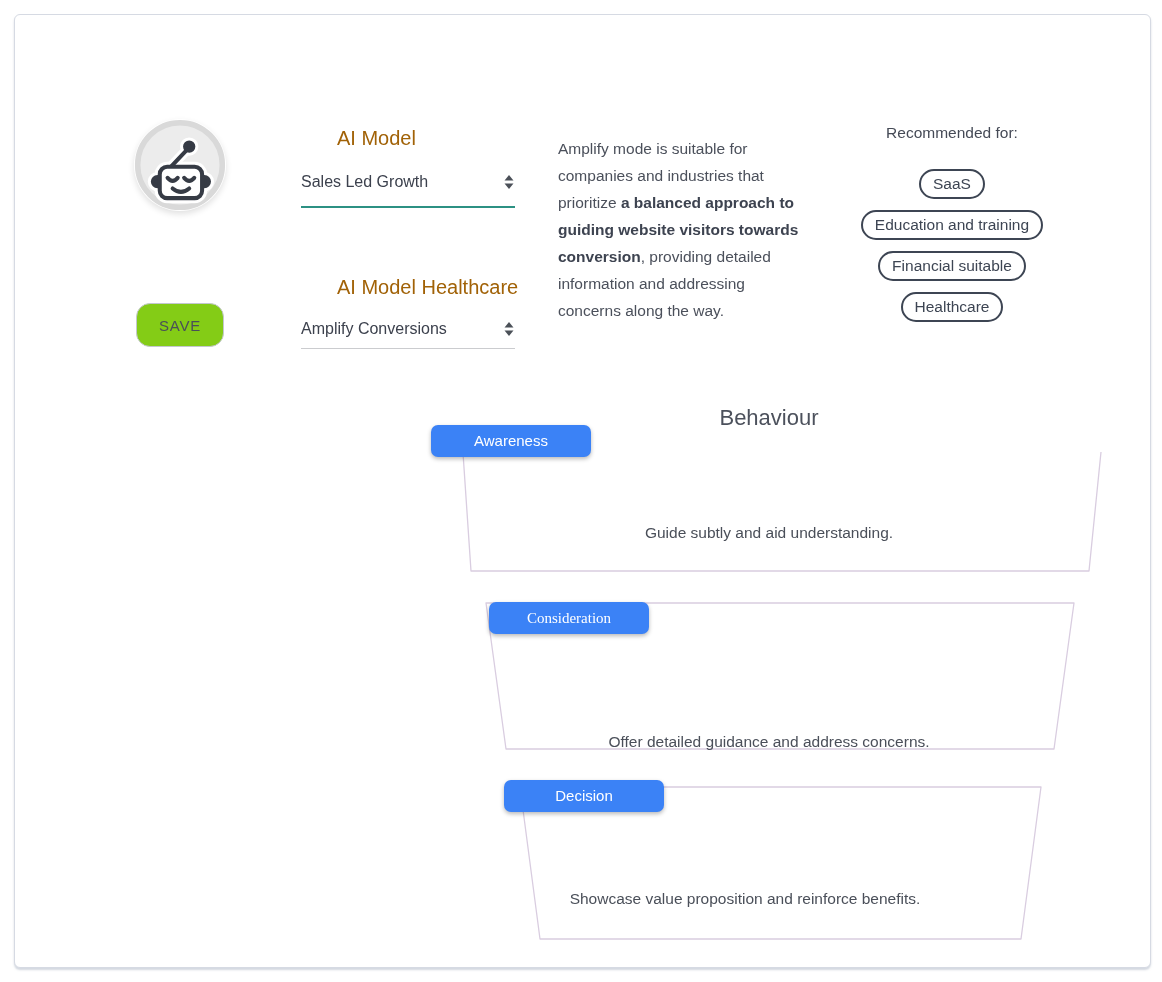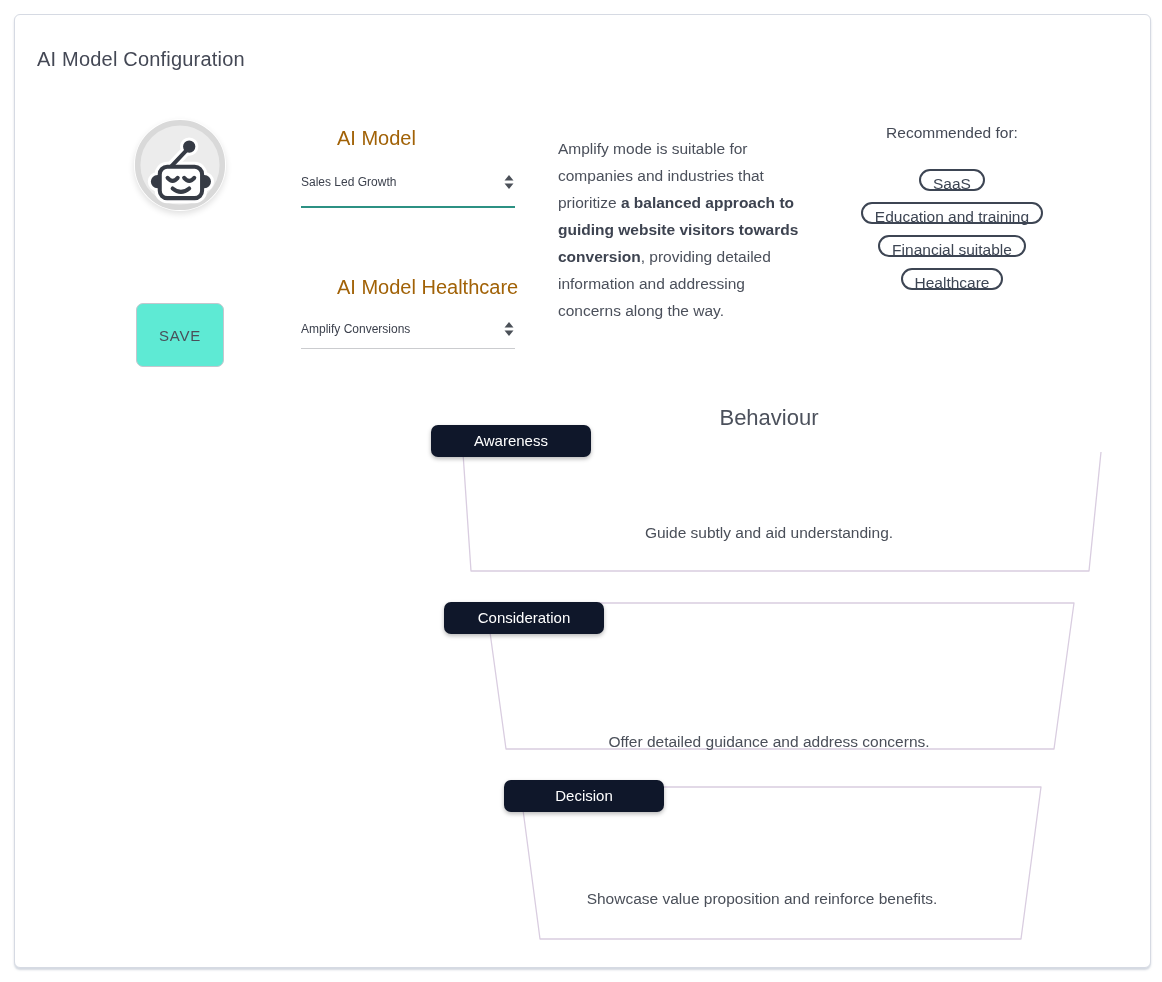--- a/index.html
+++ b/index.html
@@ -17,89 +17,88 @@
     font-size: 20px; font-weight: 500; color: #444855; letter-spacing: 0.2px;
   }
 
   
   .avatar { position: absolute; left: 119px; top: 104px; width: 92px; height: 92px;
     border-radius: 50%; box-shadow: 0 3px 6px rgba(0,0,0,0.12); }
   .avatar svg { display: block; width: 92px; height: 92px; }
 
   
   .save-btn {
-    position: absolute; left: 121px; top: 288px; width: 88px; height: 64px;
-    background: #5eead4; border: 1px solid #c3c7ce; border-radius: 7px;
+    position: absolute; left: 121px; top: 288px; width: 88px; height: 44px;
+    background: #84cc16; border: 1px solid #c3c7ce; border-radius: 14px;
     font-family: "Liberation Sans", sans-serif; font-size: 15px; color: #4a4f59;
     letter-spacing: 0.8px; cursor: pointer;
   }
 
   
   .field-label { position: absolute; left: 286px; width: 230px; font-size: 20px; color: #a16207; font-weight: 400; margin-left: 36px; }
   .field-label.model { top: 112px; }
   .field-label.calibration { top: 261px; }
   .select-row {
     position: absolute; left: 286px; width: 214px; height: 30px;
     display: flex; align-items: center; justify-content: space-between;
     cursor: pointer; background: #fff;
   }
-  .select-row .select-value { font-size: 12px; color: #3c414d; }
+  .select-row .select-value { font-size: 16px; color: #3c414d; }
   .select-row.model { top: 152px; border-bottom: none; }
   .select-row.model::after { content:""; position:absolute; left:0; right:0; top:39px; height:2px; background:#2c9183; }
   .select-row.calibration { top: 299px; }
   .select-row.calibration::after { content:""; position:absolute; left:0; right:0; top:34px; height:1px; background:#cbcccf; }
   .arrows { width: 12px; height: 16px; flex: 0 0 auto; }
 
   
   .description {
     position: absolute; left: 543px; top: 106px; width: 252px;
     font-size: 15.5px; line-height: 27px; color: #4b505b; font-weight: 400; margin-top: 14px;
   }
   .description strong { color: #3d4350; font-weight: 700; }
 
   
   .recommended {
     position: absolute; left: 794px; top: 109px; width: 286px;
     display: flex; flex-direction: column; align-items: center;
   }
   .recommended-label { font-size: 15.5px; color: #454a56; margin-bottom: 27px; }
   .pill {
-    height: 22px; line-height: 26px; border: 2px solid #3d4553; border-radius: 16px;
+    height: 30px; line-height: 26px; border: 2px solid #3d4553; border-radius: 16px;
     padding: 0 12px; margin-bottom: 11px; font-size: 15.5px; color: #3d4553;
     background: #fff; white-space: nowrap;
   }
 
   
   .behaviour-title {
     position: absolute; left: 404px; top: 390px; width: 700px; text-align: center;
     font-size: 22px; color: #4c515c; font-weight: 400;
   }
   .funnel-svg { position: absolute; left: 0; top: 0; width: 1137px; height: 954px; pointer-events: none; }
 
   .stage-badge {
     position: absolute; width: 160px; height: 32px; line-height: 32px;
-    background: #0f172a; color: #ffffff; text-align: center;
+    background: #3b82f6; color: #ffffff; text-align: center;
     font-size: 15px; border-radius: 7px; box-shadow: 0 2px 4px rgba(0,0,0,0.28);
   }
   .stage-badge.s1 { left: 416px; top: 410px; }
-  .stage-badge.s2 { left: 429px; top: 587px; }
+  .stage-badge.s2 { left: 474px; top: 587px; font-family: Liberation Serif, serif; }
   .stage-badge.s3 { left: 489px; top: 765px; }
 
   .stage-text { position: absolute; text-align: center; font-size: 15.5px; color: #4a4f59; }
   .stage-text.s1 { left: 434px; top: 509px; width: 640px; }
   .stage-text.s2 { left: 457px; top: 718px; width: 594px; }
-  .stage-text.s3 { left: 484px; top: 875px; width: 526px; }
+  .stage-text.s3 { left: 467px; top: 875px; width: 526px; }
 </style>
 </head>
 <body>
 
 <div class="page">
   <div class="card">
 
-    <div class="card-title">AI Model Configuration</div>
 
     <div class="avatar">
       <svg viewBox="0 0 100 100">
         <circle cx="50" cy="50" r="46" fill="#ececec" stroke="#d9d9d9" stroke-width="6"></circle>
         <g fill="none" stroke="#ffffff" stroke-width="11" stroke-linecap="round" stroke-linejoin="round">
           <path d="M40 52 L58 33"></path>
           <circle cx="60" cy="30" r="4.5"></circle>
           <circle cx="25.5" cy="68" r="5"></circle>
           <circle cx="76.5" cy="68" r="5"></circle>
           <rect x="28" y="52" width="46" height="34" rx="8"></rect>

